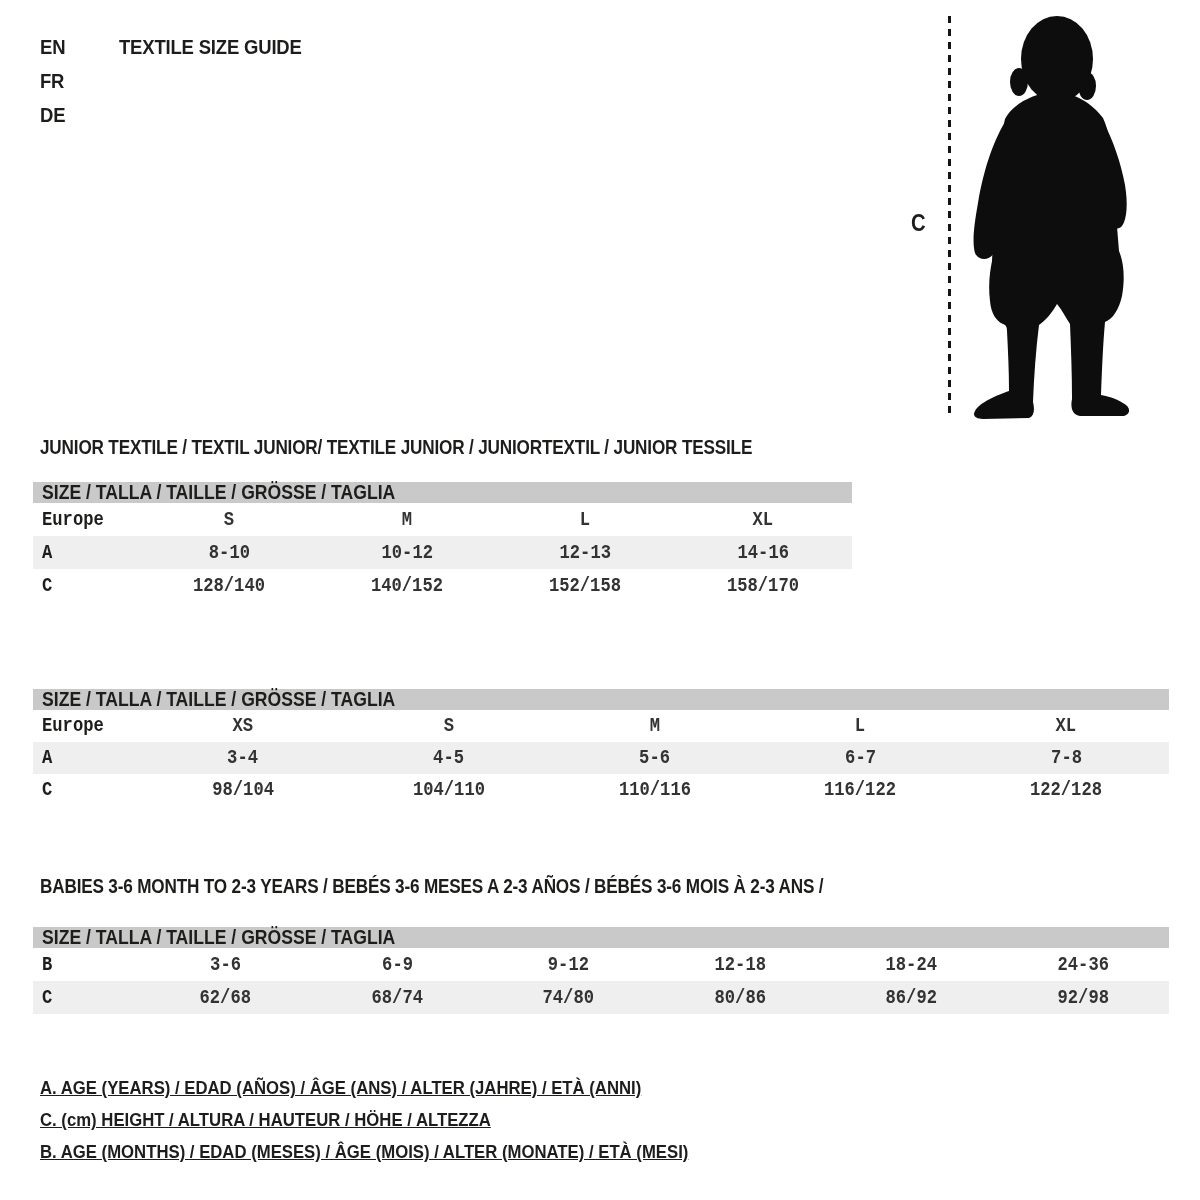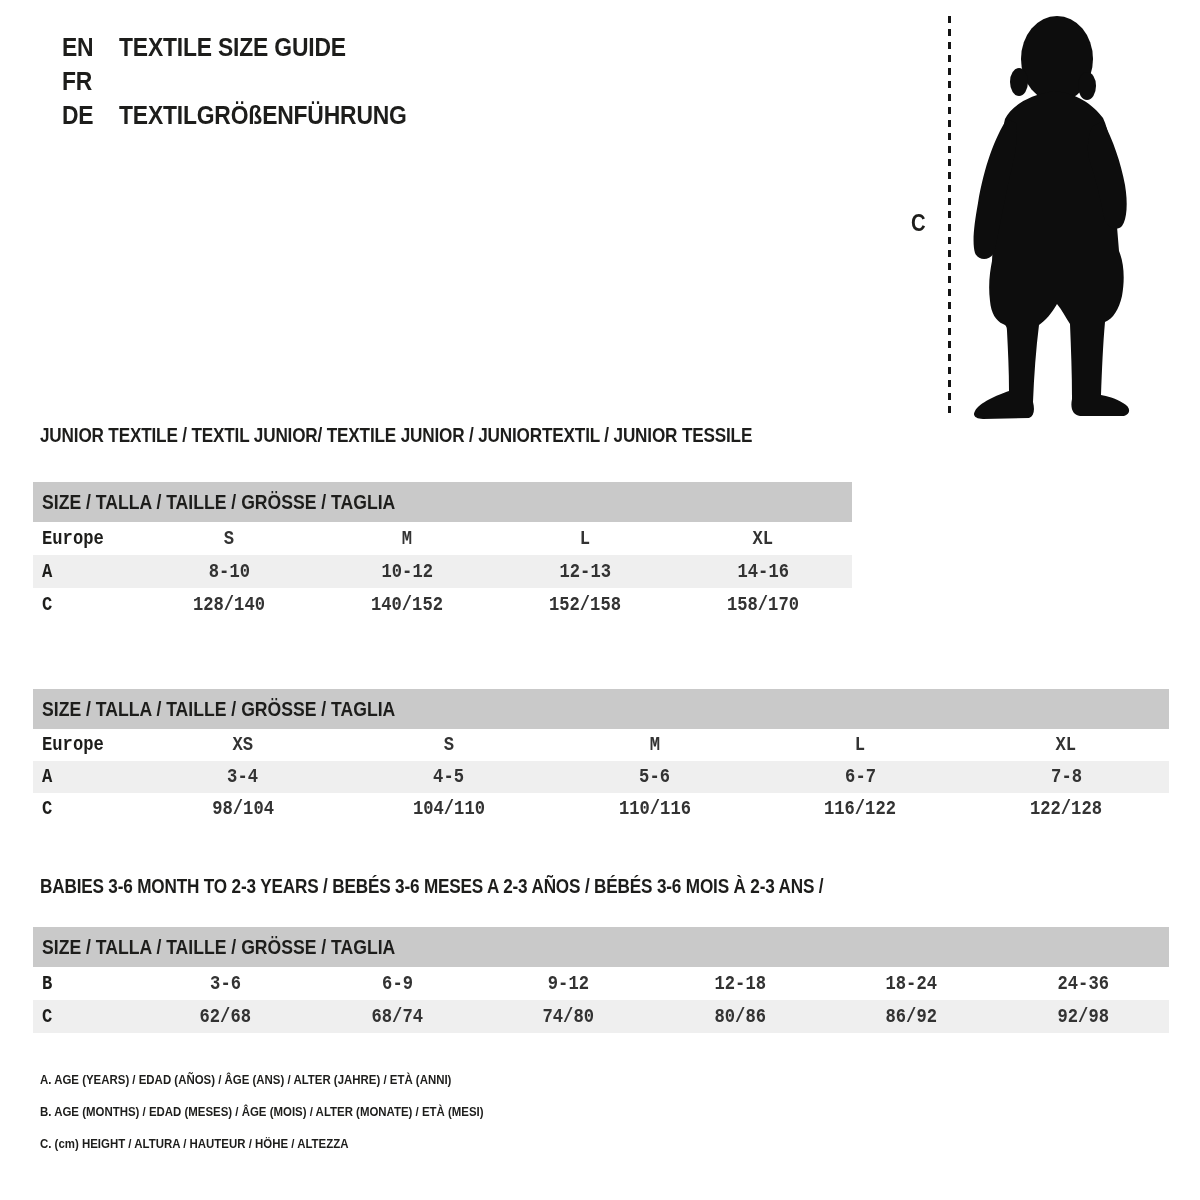--- a/index.html
+++ b/index.html
@@ -8,74 +8,73 @@
     background:#ffffff; color:#1d1d1b;
     font-family:"Liberation Sans","DejaVu Sans",sans-serif;
     font-weight:bold;
   }
   
   .txl { display:inline-block; transform:scaleX(0.88); transform-origin:0 50%; white-space:nowrap; }
   .txc { display:inline-block; transform:scaleX(0.88); white-space:nowrap; }
 
   
   .langs { position:absolute; left:40px; top:30px; }
-  .lang-row { display:flex; height:34px; align-items:center; font-size:26px; letter-spacing:-0.2px;text-align:center; }
+  .lang-row { display:flex; height:34px; align-items:center; font-size:21px; letter-spacing:-0.2px; }
   .lang-code { width:79px; }
 
   
   .measure-line {
     position:absolute; left:948px; top:16px; width:3px; height:400px;
     background:repeating-linear-gradient(to bottom,#141414 0 7px,transparent 7px 13px);
   }
   .measure-label { position:absolute; left:910px; top:210px; font-size:23px; }
   .toddler { position:absolute; left:966px; top:13px; width:172px; height:406px; }
 
   
   .sec-title { position:absolute; left:40px; font-size:19.5px; letter-spacing:-0.2px; }
-  #junior-title   { top:424px; }
+  #junior-title   { top:436px; }
   #children-title { top:644px; }
   #babies-title   { top:851px; }
   #babies-title .line { display:block; height:32px;margin-top:24px; }
   sub.small { font-size:13px; vertical-align:-4px; }
 
   
   .tbl { position:absolute; left:33px; font-size:19.5px; }
   #junior-table   { top:482px; width:819px; }
   #children-table { top:689px; width:1136px; }
   #babies-table   { top:927px; width:1136px; }
-  .thead { height:40px; background:#c9c9c9; display:flex; align-items:center; padding-left:9px; font-size:20px; }
+  .thead { height:21px; background:#c9c9c9; display:flex; align-items:center; padding-left:9px; font-size:20px; }
   .trow { display:grid; align-items:center; height:33px;font-family:Liberation Mono, monospace; }
   #children-table .trow { height:32px; }
   .tbl4 .trow { grid-template-columns:107px repeat(4,1fr); }
   .tbl5 .trow { grid-template-columns:107px repeat(5,1fr); }
   .tbl6 .trow { grid-template-columns:107px repeat(6,1fr); }
   .tlabel { padding-left:9px; }
   .tcell { text-align:center; color:#333333; }
   .alt { background:#efefef; }
 
   
   .legend { position:absolute; left:40px; top:1072px; }
-  .legend-line { height:32px; display:flex; font-size:13px; }
+  .legend-line { height:32px; display:flex; align-items:center; font-size:19px;text-decoration:underline; }
 </style>
 </head>
 <body>
 
 <div class="page">
 
   <div class="langs">
     <div class="lang-row">
       <span class="lang-code"><span class="txl">EN</span></span>
       <span class="lang-title"><span class="txl">TEXTILE SIZE GUIDE</span></span>
     </div>
     <div class="lang-row">
       <span class="lang-code"><span class="txl">FR</span></span>
     </div>
     <div class="lang-row">
       <span class="lang-code"><span class="txl">DE</span></span>
-      <span class="lang-title"><span class="txl">TEXTILGRÖßENFÜHRUNG</span></span>
     </div>
   </div>
 
   <div class="measure-line"></div>
   <div class="measure-label"><span class="txc">C</span></div>
   <svg class="toddler" viewBox="0 0 170 406" xmlns="http://www.w3.org/2000/svg" aria-hidden="true">
     <g fill="#0d0d0d">
       <ellipse cx="90" cy="46" rx="36" ry="43"></ellipse>
       <ellipse cx="52" cy="69" rx="9" ry="14"></ellipse>
       <ellipse cx="120" cy="73" rx="9" ry="14"></ellipse>
@@ -183,20 +182,20 @@
       <span class="tcell"><span class="txc">86/92</span></span>
       <span class="tcell"><span class="txc">92/98</span></span>
     </div>
   </div>
 
   <div class="legend">
     <div class="legend-line">
         <span class="txl">A. AGE (YEARS) / EDAD (AÑOS) / ÂGE (ANS) / ALTER (JAHRE) / ETÀ (ANNI)</span>
       </div>
     <div class="legend-line">
+        <span class="txl">C. (cm) HEIGHT / ALTURA / HAUTEUR / HÖHE / ALTEZZA</span>
+      </div>
+    <div class="legend-line">
         <span class="txl">B. AGE (MONTHS) / EDAD (MESES) / ÂGE (MOIS) / ALTER (MONATE) / ETÀ (MESI)</span>
       </div>
-    <div class="legend-line">
-        <span class="txl">C. (cm) HEIGHT / ALTURA / HAUTEUR / HÖHE / ALTEZZA</span>
-      </div>
   </div>
 
 </div>
 
 </body></html>

